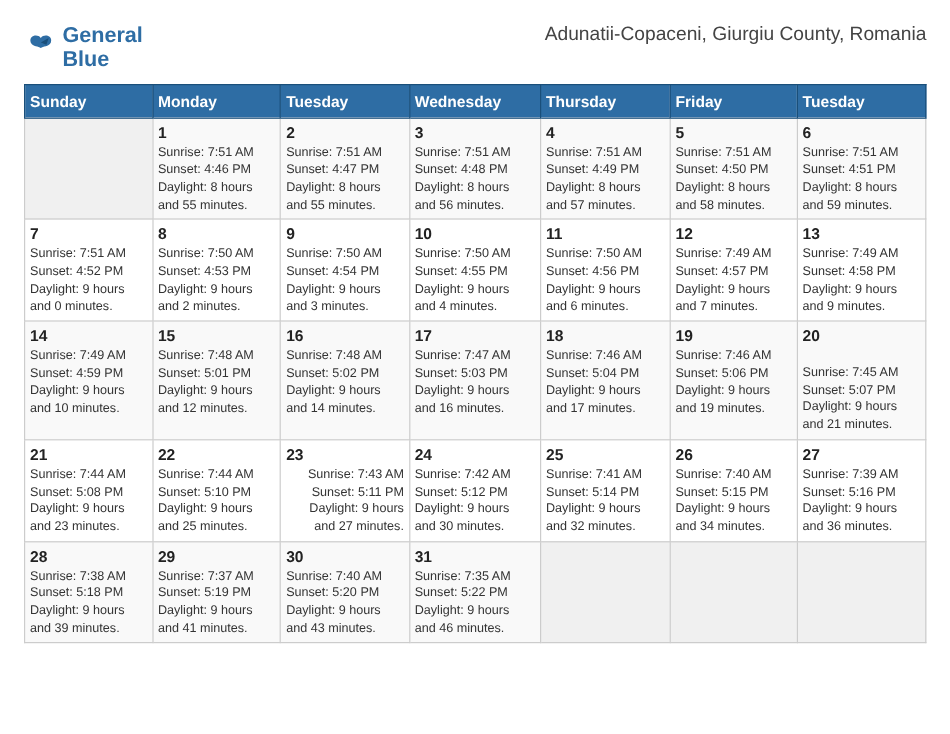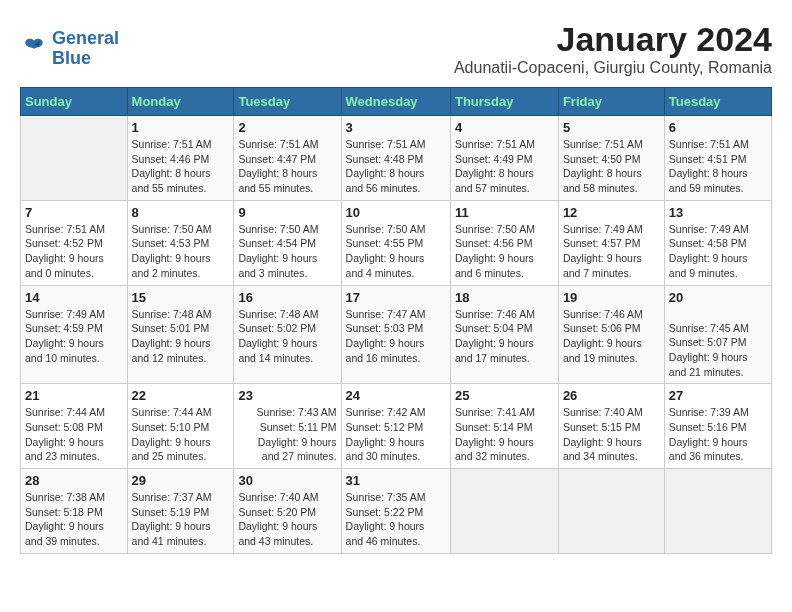--- a/index.html
+++ b/index.html
@@ -6,21 +6,21 @@
     body {
       font-family: Arial, sans-serif;
       background: #fff;
       width: 792px;
       min-height: 612px;
       padding: 20px;
     }
     .header-section {
       display: flex;
       justify-content: space-between;
-      align-items: center;
+      align-items: flex-start;
       margin-bottom: 10px;
     }
     .logo {
       display: flex;
       align-items: center;
       gap: 4px;
     }
     .logo-bird {
       width: 28px;
       height: 28px;
@@ -37,21 +37,21 @@
       font-size: 16px;
       color: #444;
     }
     table {
       width: 100%;
       border-collapse: collapse;
       font-size: 11px;
     }
     thead tr th {
       background-color: #2e6da4;
-      color: #86efac;
+      color: #ffffff;
       padding: 6px 4px;
       text-align: left;
       font-size: 13px;
       font-weight: bold;
       border: 1px solid #1a4f7a;
     }
     tbody tr td {
       border: 1px solid #ccc;
       padding: 4px 4px 4px 4px;
       vertical-align: top;
@@ -85,21 +85,20 @@
     <svg class="logo-bird" viewBox="0 0 30 30">
       <path d="M15 6 C18 2, 26 4, 24 10 C22 14, 17 13, 15 15 C13 13, 8 14, 6 10 C4 4, 12 2, 15 6Z" fill="#2e6da4"></path>
       <path d="M15 10 L22 6 L20 12Z" fill="#1a4f7a"></path>
     </svg>
     <div>
       <div style="font-size:18px;font-weight:bold;color:#2e6da4;line-height:1.1;">General</div>
       <div style="font-size:18px;font-weight:bold;color:#2e6da4;line-height:1.1;">Blue</div>
     </div>
   </div>
   <div class="title-block">
-    <div class="main-title">January 2024</div>
     <div class="subtitle">Adunatii-Copaceni, Giurgiu County, Romania</div>
   </div>
 </div>
 
 <table>
   <thead>
     <tr>
     <th>Sunday</th>
         <th>Monday</th>
         <th>Tuesday</th>

